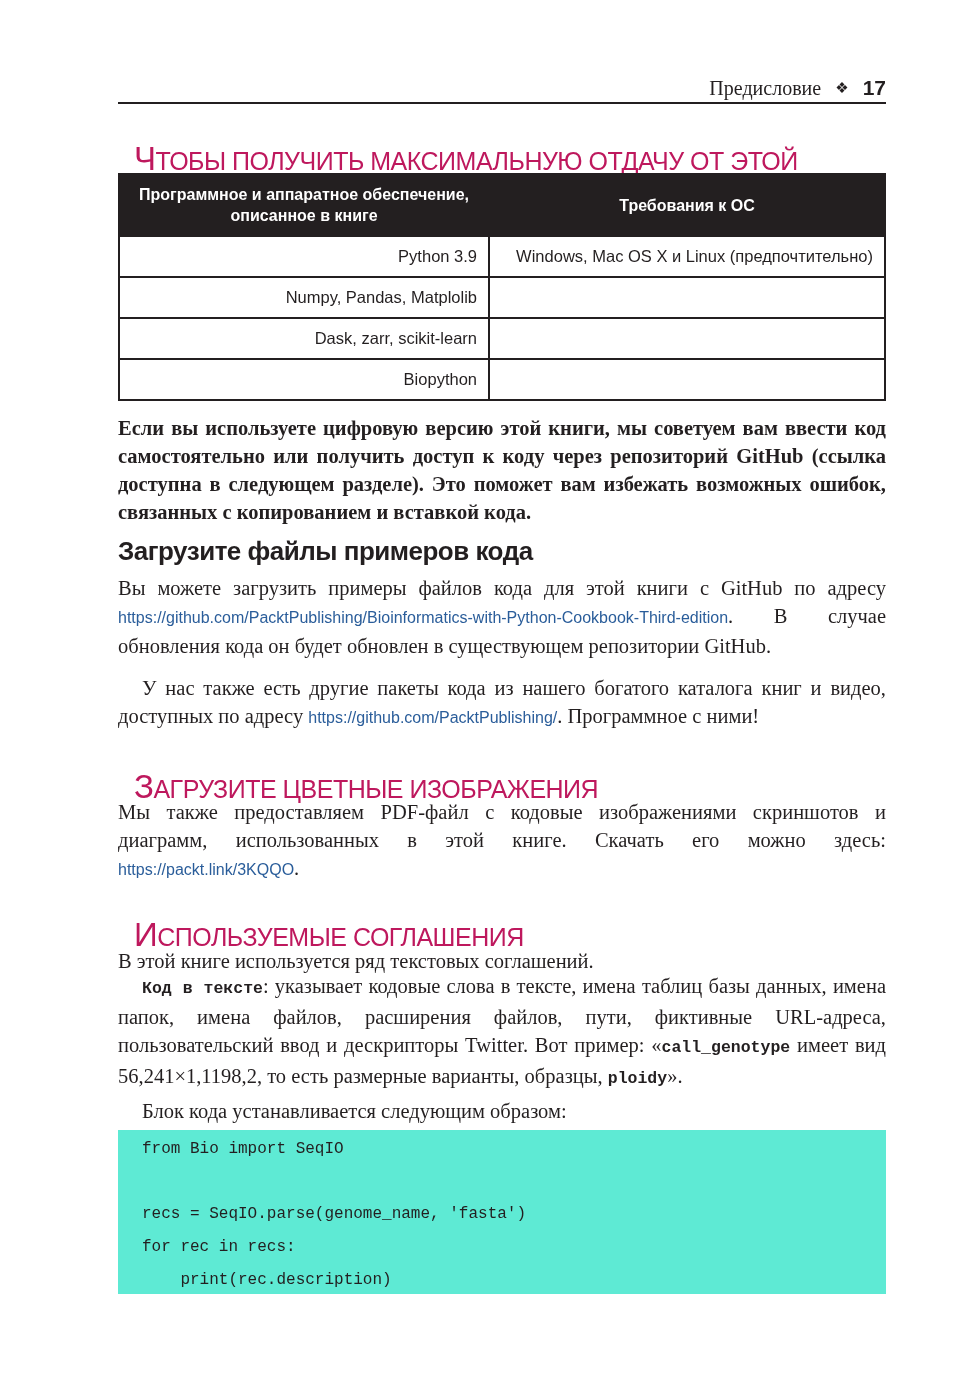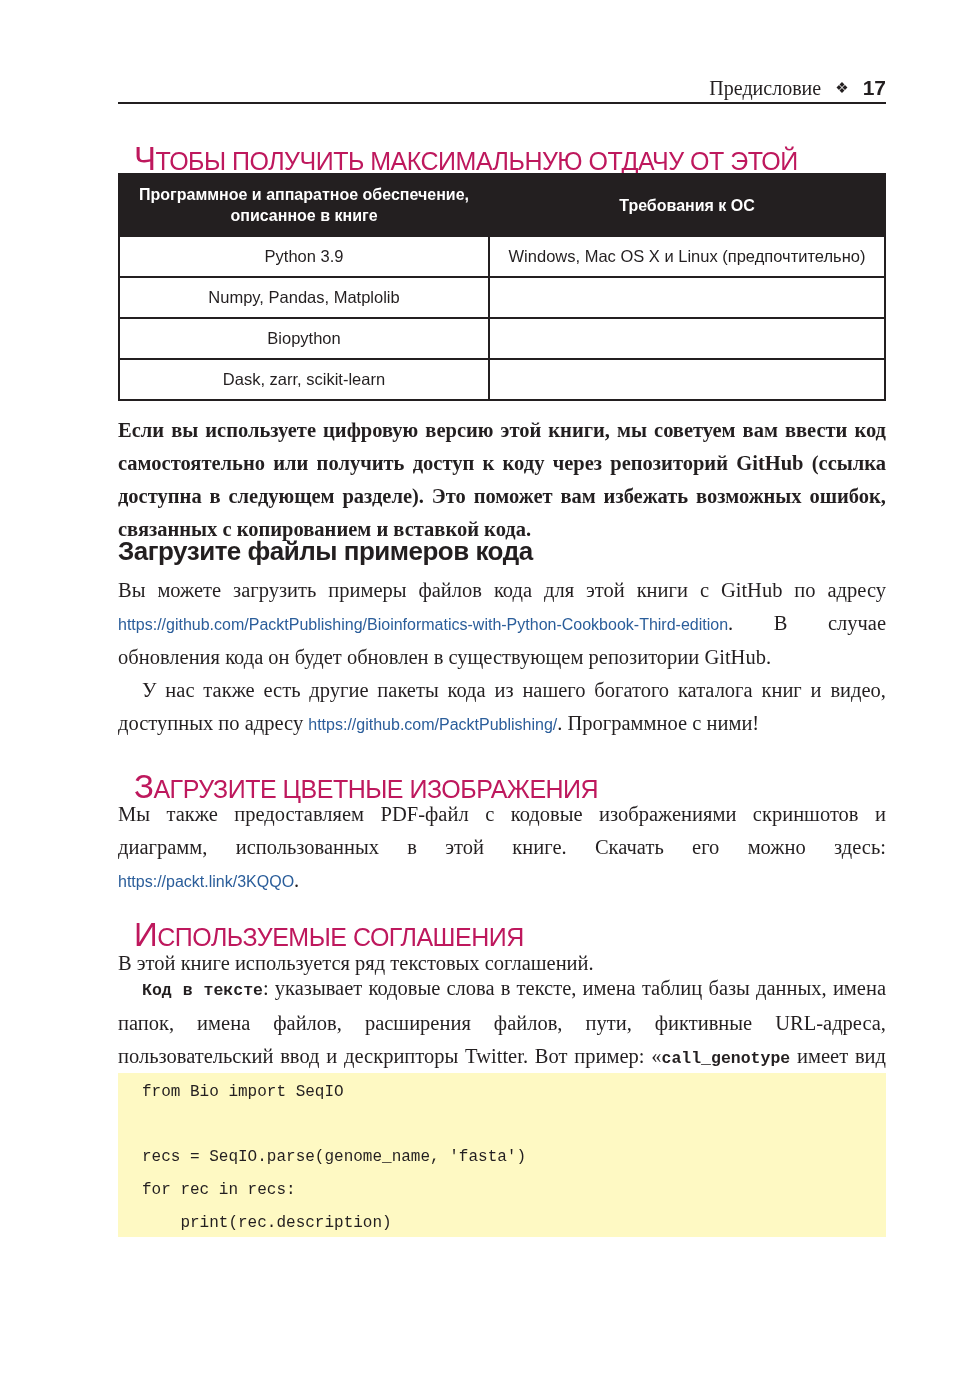--- a/index.html
+++ b/index.html
@@ -9,27 +9,27 @@
   .running-head .sep { font-size:15px; }
   .running-head .pno { font-family:Liberation Sans, sans-serif; font-weight:bold; font-size:21px; }
   .head-rule { position:absolute; top:102px; left:0; width:768px; height:2px; background:#231f20; }
   h2.smallcaps { font-family:"Liberation Sans", sans-serif; font-weight:normal; margin:16px; position:absolute; left:0; letter-spacing:-0.5px; color:#be185d; }
   h2.smallcaps .cap { font-size:33px; }
   h2.smallcaps .rest { font-size:25px; font-variant:normal; }
   h3 { font-family:"Liberation Sans", sans-serif; font-weight:bold; font-size:26px; margin:0; position:absolute; left:0; letter-spacing:-0.5px; }
   table.req { position:absolute; top:173px; left:0; width:768px; border-collapse:collapse; font-family:"Liberation Sans", sans-serif; font-size:16.5px; }
   table.req th { background:#231f20; color:#fff; font-weight:bold; font-size:16px; height:60px; padding:0 10px; text-align:center; line-height:21px; border:2px solid #231f20; }
   table.req th + th { border-left:2px solid #1d4ed8; }
-  table.req td { border:2px solid #231f20; height:39px; padding:0 11px; text-align:center; color:#231f20; }
-  .para { position:absolute; left:0; width:768px; font-size:20.5px; line-height:33px; text-align:justify; }
+  table.req td { border:2px solid #231f20; height:39px; padding:0 11px; text-align:right; color:#231f20; }
+  .para { position:absolute; left:0; width:768px; font-size:20.5px; line-height:28px; text-align:justify; }
   .bold { font-weight:bold; }
   .indent { text-indent:24px; }
   a.link { color:#2a5d9a; text-decoration:none; font-family:"Liberation Sans", sans-serif; font-size:16px; }
   code.inl { font-family:"Liberation Mono", monospace; font-size:16.5px; font-weight:bold; }
-  .code-block { position:absolute; left:0; top:1073px; width:768px; height:164px; background:#fef9c3; }
+  .code-block { position:absolute; left:0; top:1130px; width:768px; height:164px; background:#5eead4; }
   .code-line { position:absolute; left:24px; font-family:"Liberation Mono", monospace; font-size:16px; color:#231f20; white-space:pre; }
 </style>
 </head>
 <body>
 
 <div class="page">
 
   <div class="running-head">
     <span>Предисловие</span>
     <span class="sep">❖</span>
@@ -49,25 +49,25 @@
     <tbody>
       <tr>
         <td>Python 3.9</td>
         <td>Windows, Mac OS X и Linux (предпочтительно)</td>
       </tr>
       <tr>
         <td>Numpy, Pandas, Matplolib</td>
         <td></td>
       </tr>
       <tr>
-        <td>Biopython</td>
+        <td>Dask, zarr, scikit-learn</td>
         <td></td>
       </tr>
       <tr>
-        <td>Dask, zarr, scikit-learn</td>
+        <td>Biopython</td>
         <td></td>
       </tr>
     </tbody>
   </table>
 
   <p class="para bold" style="top:414px; margin:0;">Если вы используете цифровую версию этой книги, мы советуем вам ввести код самостоятельно или получить доступ к коду через репозиторий GitHub (ссылка доступна в следующем разделе). Это поможет вам избежать возможных ошибок, связанных с копированием и вставкой кода.</p>
 
   <h3 style="top:536px;">Загрузите файлы примеров кода</h3>
 
   <p class="para" style="top:574px; margin:0;"><span>Вы можете загрузить примеры файлов кода для этой книги с GitHub по адресу </span><a class="link" href="#">https://github.com/PacktPublishing/Bioinformatics-with-Python-Cookbook-Third-edition</a><span>. В случае обновления кода он будет обновлен в существующем репозитории GitHub.</span></p>

